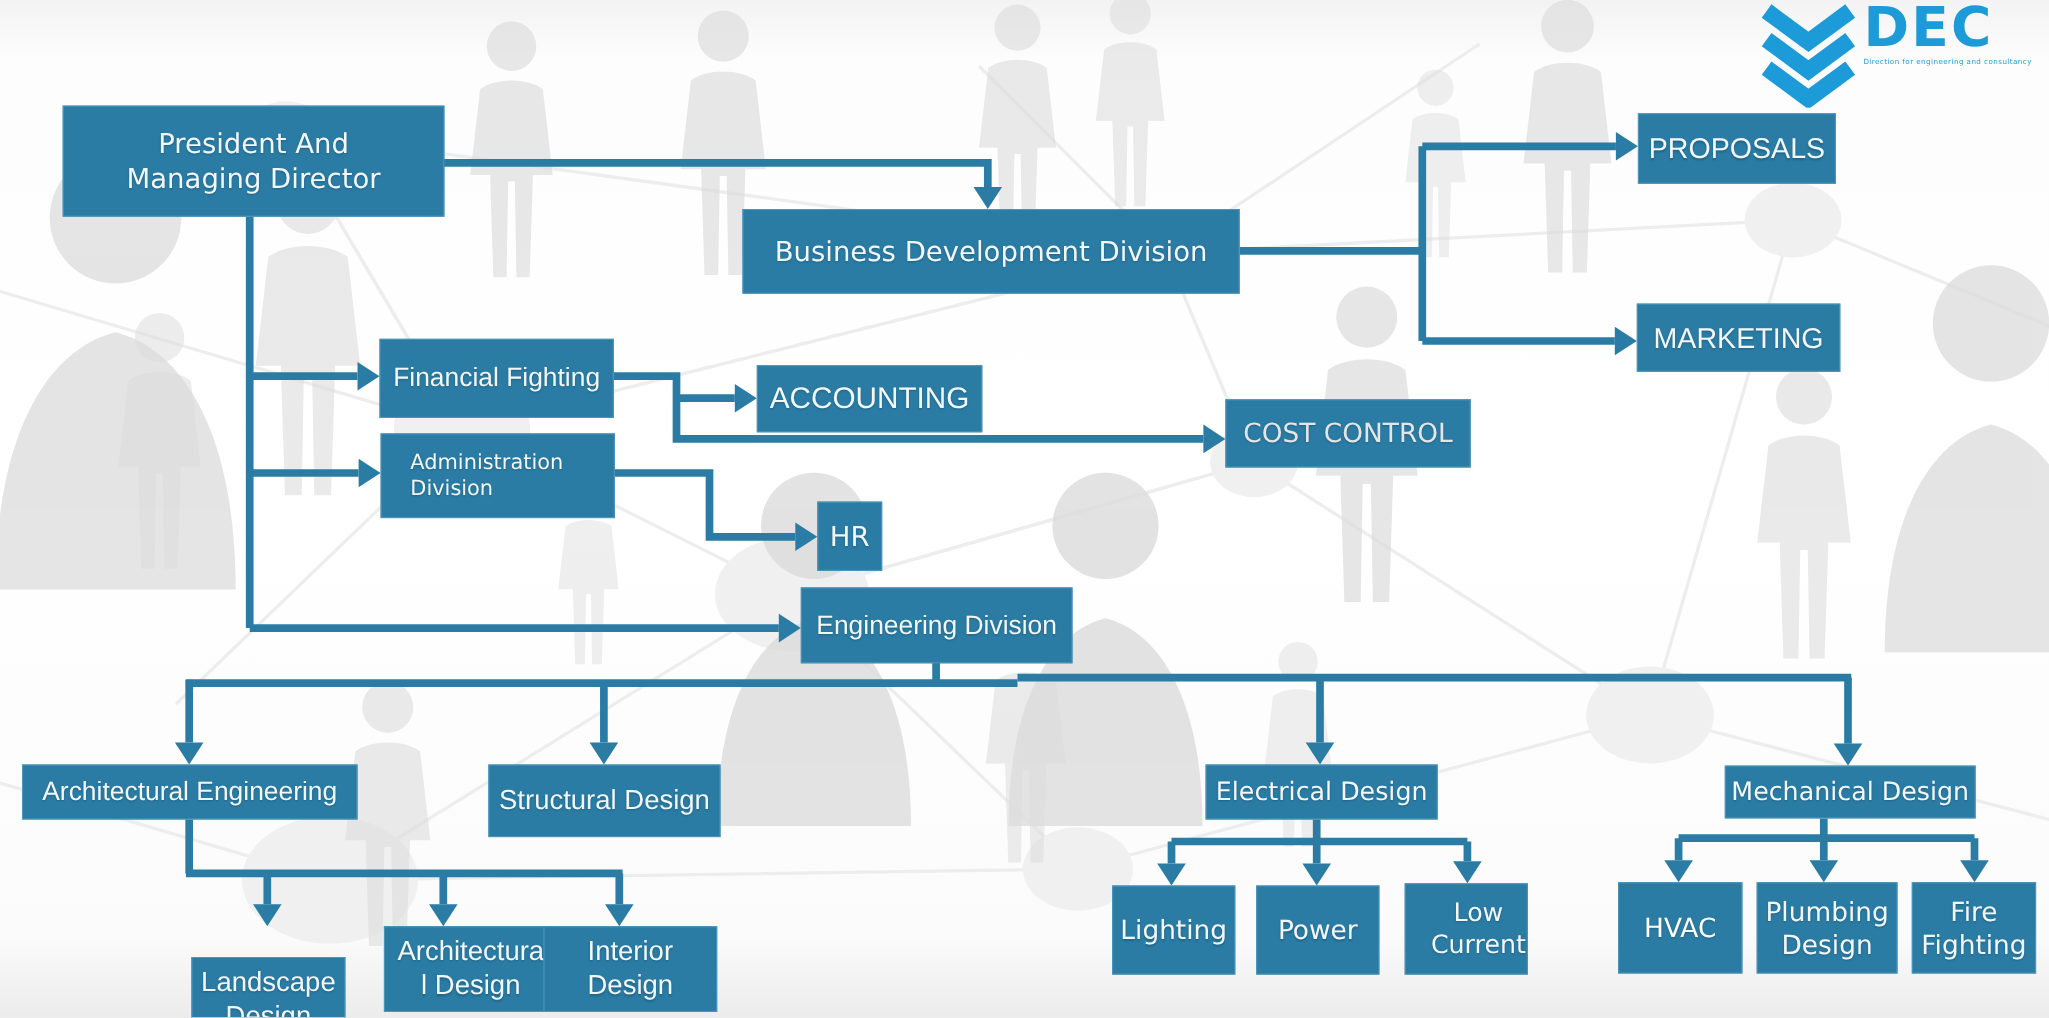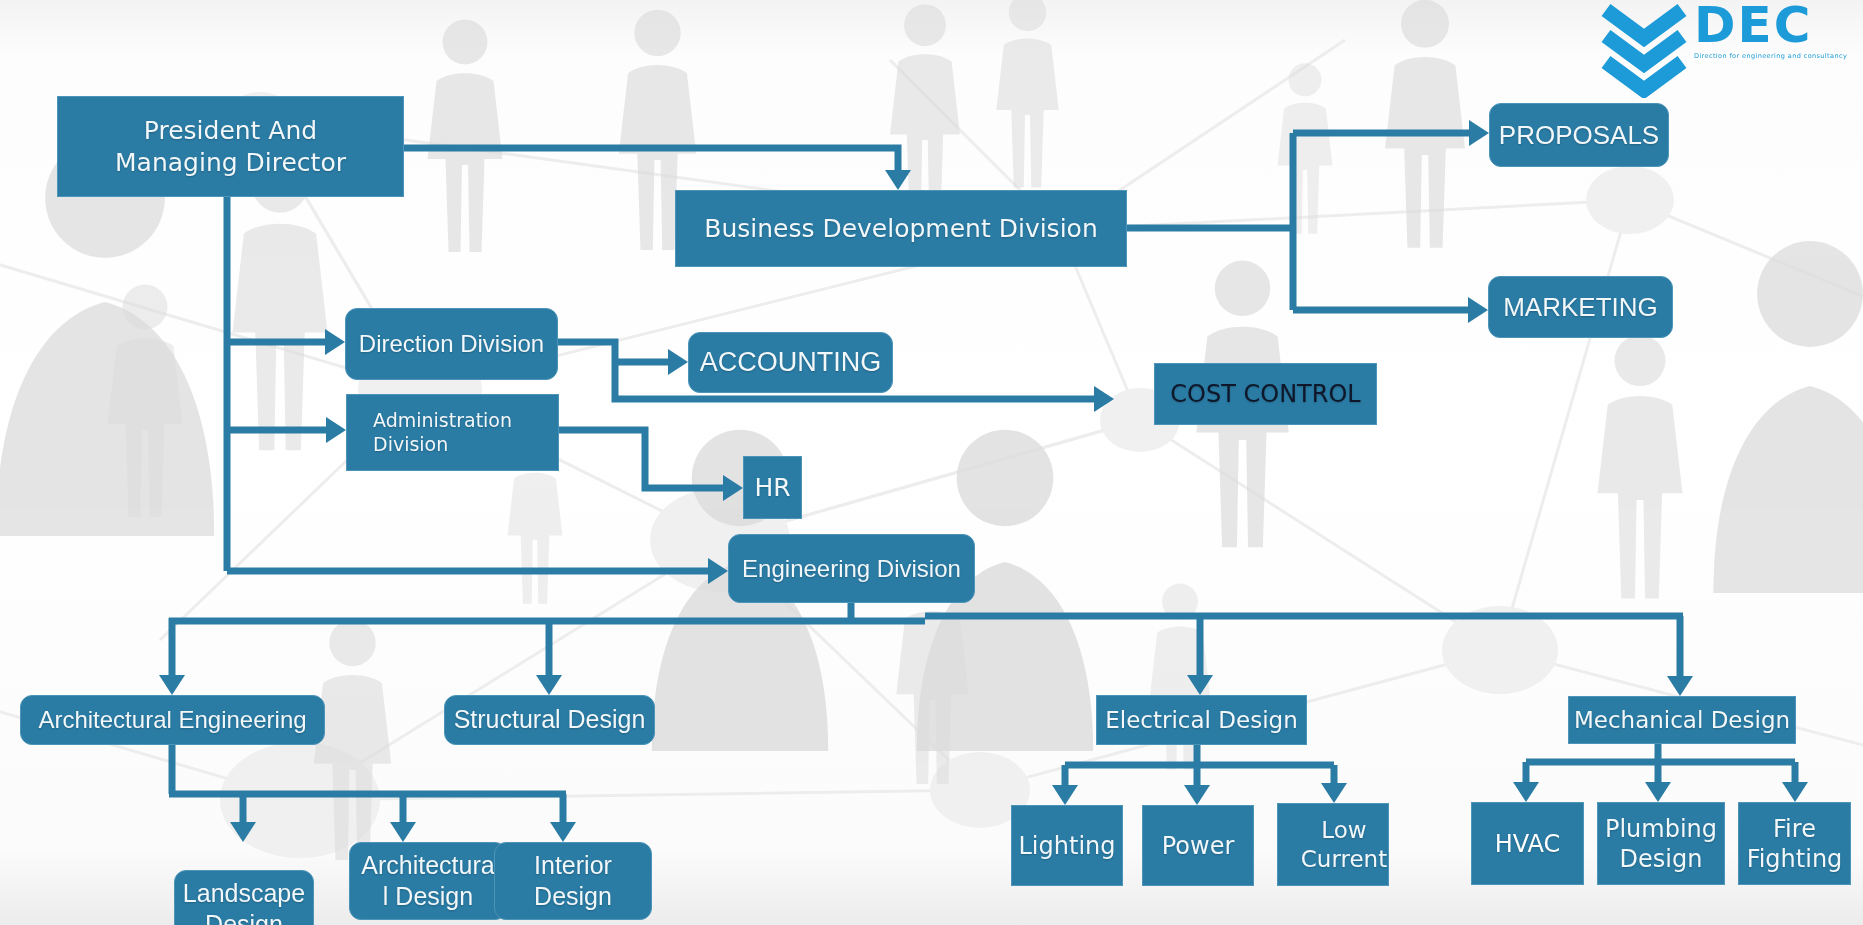--- a/index.html
+++ b/index.html
@@ -11,21 +11,21 @@
   #bg-svg,#connector-svg{position:absolute;left:0;top:0;pointer-events:none;}
   .node{
     position:absolute;box-sizing:border-box;
     display:flex;align-items:center;justify-content:center;
     text-align:center;white-space:pre-line;line-height:1.25;
     border:1.5px solid #4C94B8;
     text-shadow:0 1px 2px rgba(0,0,0,.22);
     z-index:3;
   }
   .node.wide{font-family:"DejaVu Sans",sans-serif;}
-  .node.narrow{font-family:"Liberation Sans",sans-serif;border-radius:12px;}
+  .node.narrow{font-family:"Liberation Sans",sans-serif;}
   .node.align-left{justify-content:flex-start;text-align:left;padding-left:26px;}
   #logo{position:absolute;left:1598px;top:0px;width:262px;height:104px;display:flex;align-items:flex-start;z-index:4;}
   #logo-text-block{margin-left:4px;}
   #logo-name{font-family:"DejaVu Sans",sans-serif;font-weight:bold;font-size:50px;line-height:1;letter-spacing:2px;}
   #logo-tagline{font-family:"DejaVu Sans",sans-serif;font-size:6.5px;letter-spacing:.4px;margin-top:2px;white-space:nowrap;}
 </style>
 </head>
 <body>
 
 <div id="canvas">
@@ -210,29 +210,29 @@
         <polygon points="1795,802 1782,782 1808,782" fill="#2A7CA5"></polygon>
       </g>
     </svg>
 
   <div id="nodes">
       <div class="node wide" style="left: 57px; top: 96px; width: 347px; height: 101px; font-size: 25px; background: rgb(42, 124, 165); color: rgb(242, 247, 250); border-color: rgb(76, 148, 184);">President And
 Managing Director</div>
       <div class="node wide" style="left: 675px; top: 190px; width: 452px; height: 77px; font-size: 25px; background: rgb(42, 124, 165); color: rgb(242, 247, 250); border-color: rgb(76, 148, 184);">Business Development Division</div>
       <div class="node narrow" style="left: 1489px; top: 103px; width: 180px; height: 64px; font-size: 26px; background: rgb(42, 124, 165); color: rgb(242, 247, 250); border-color: rgb(76, 148, 184);">PROPOSALS</div>
       <div class="node narrow" style="left: 1488px; top: 276px; width: 185px; height: 62px; font-size: 26px; background: rgb(42, 124, 165); color: rgb(242, 247, 250); border-color: rgb(76, 148, 184);">MARKETING</div>
-      <div class="node narrow" style="left: 345px; top: 308px; width: 213px; height: 72px; font-size: 24px; background: rgb(42, 124, 165); color: rgb(242, 247, 250); border-color: rgb(76, 148, 184);">Direction Division</div>
+      <div class="node narrow" style="left: 345px; top: 308px; width: 213px; height: 72px; font-size: 24px; background: rgb(42, 124, 165); color: rgb(242, 247, 250); border-color: rgb(76, 148, 184);">Financial Fighting</div>
       <div class="node narrow" style="left: 688px; top: 332px; width: 205px; height: 61px; font-size: 27px; background: rgb(42, 124, 165); color: rgb(242, 247, 250); border-color: rgb(76, 148, 184);">ACCOUNTING</div>
-      <div class="node wide" style="left: 1114px; top: 363px; width: 223px; height: 62px; font-size: 24px; background: rgb(42, 124, 165); color: #0f172a; border-color: rgb(76, 148, 184); margin-left: 40px;">COST CONTROL</div>
+      <div class="node wide" style="left: 1114px; top: 363px; width: 223px; height: 62px; font-size: 24px; background: rgb(42, 124, 165); color: #e5e5e5; border-color: rgb(76, 148, 184);">COST CONTROL</div>
       <div class="node wide align-left" style="left: 346px; top: 394px; width: 213px; height: 77px; font-size: 19px; background: rgb(42, 124, 165); color: rgb(242, 247, 250); border-color: rgb(76, 148, 184);">Administration
 Division</div>
       <div class="node wide" style="left: 743px; top: 456px; width: 59px; height: 63px; font-size: 25px; background: rgb(42, 124, 165); color: rgb(242, 247, 250); border-color: rgb(76, 148, 184);">HR</div>
       <div class="node narrow" style="left: 728px; top: 534px; width: 247px; height: 69px; font-size: 24px; background: rgb(42, 124, 165); color: rgb(242, 247, 250); border-color: rgb(76, 148, 184);">Engineering Division</div>
       <div class="node narrow" style="left: 20px; top: 695px; width: 305px; height: 50px; font-size: 24px; background: rgb(42, 124, 165); color: rgb(242, 247, 250); border-color: rgb(76, 148, 184);">Architectural Engineering</div>
-      <div class="node narrow" style="left: 444px; top: 695px; width: 211px; height: 50px; font-size: 25px; background: rgb(42, 124, 165); color: rgb(242, 247, 250); border-color: rgb(76, 148, 184);">Structural Design</div>
+      <div class="node narrow" style="left: 444px; top: 695px; width: 211px; height: 66px; font-size: 25px; background: rgb(42, 124, 165); color: rgb(242, 247, 250); border-color: rgb(76, 148, 184);">Structural Design</div>
       <div class="node wide" style="left: 1096px; top: 695px; width: 211px; height: 50px; font-size: 23px; background: rgb(42, 124, 165); color: rgb(242, 247, 250); border-color: rgb(76, 148, 184);">Electrical Design</div>
       <div class="node wide" style="left: 1568px; top: 696px; width: 228px; height: 48px; font-size: 23px; background: rgb(42, 124, 165); color: rgb(242, 247, 250); border-color: rgb(76, 148, 184);">Mechanical Design</div>
       <div class="node narrow" style="left: 174px; top: 842px; width: 140px; height: 78px; font-size: 25px; background: rgb(42, 124, 165); color: rgb(242, 247, 250); border-color: rgb(76, 148, 184); margin-top: 28px;">Landscape
 Design</div>
       <div class="node narrow" style="left: 325px; top: 842px; width: 158px; height: 78px; font-size: 25px; background: rgb(42, 124, 165); color: rgb(242, 247, 250); border-color: rgb(76, 148, 184); margin-left: 24px;">Architectura
 l Design</div>
       <div class="node narrow" style="left: 494px; top: 842px; width: 158px; height: 78px; font-size: 25px; background: rgb(42, 124, 165); color: rgb(242, 247, 250); border-color: rgb(76, 148, 184);">Interior
 Design</div>
       <div class="node wide" style="left: 1011px; top: 805px; width: 112px; height: 81px; font-size: 24px; background: rgb(42, 124, 165); color: rgb(242, 247, 250); border-color: rgb(76, 148, 184);">Lighting</div>
       <div class="node wide" style="left: 1142px; top: 805px; width: 112px; height: 81px; font-size: 24px; background: rgb(42, 124, 165); color: rgb(242, 247, 250); border-color: rgb(76, 148, 184);">Power</div>

